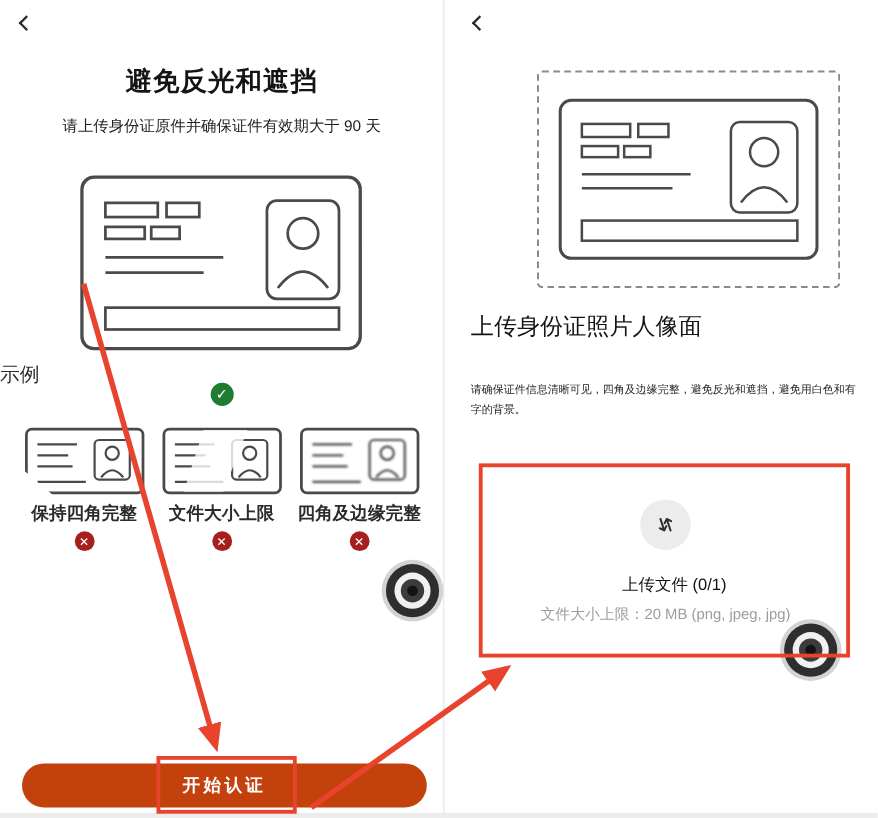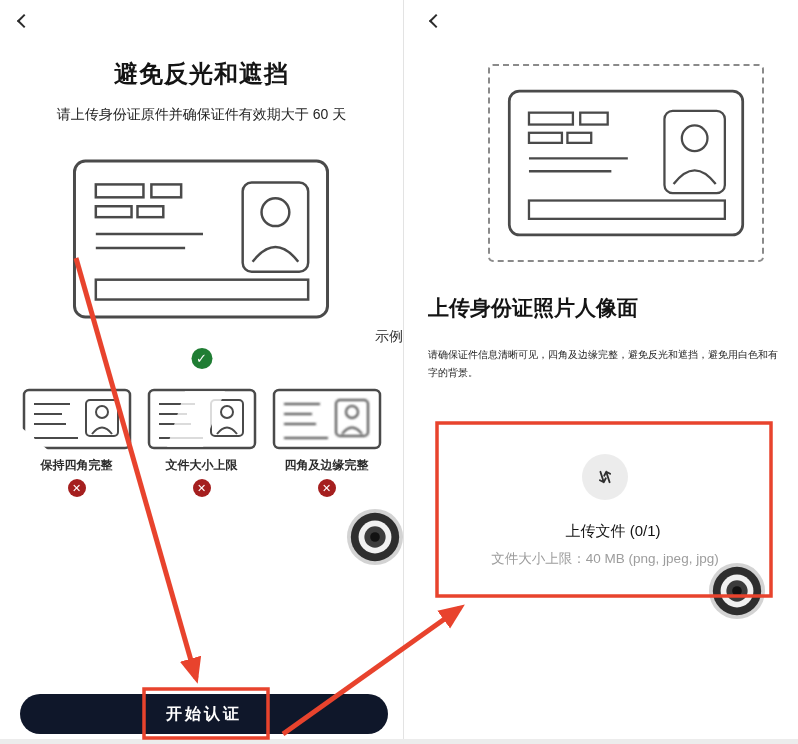--- a/index.html
+++ b/index.html
@@ -16,47 +16,47 @@
   .back-btn { position:absolute; top:12px; width:20px; height:20px; cursor:pointer; }
   .chevron { position:absolute; left:5px; top:4px; width:10px; height:10px;
              border-left:2.5px solid #2b2b2b; border-bottom:2.5px solid #2b2b2b; transform:rotate(45deg); }
 
   .l-title { position:absolute; top:58px; left:0; width:100%; text-align:center;
              font-size:24px; font-weight:700; letter-spacing:1px; color:#141414; }
   .l-subtitle { position:absolute; top:106px; left:0; width:100%; text-align:center;
                 font-size:14px; color:#1f1f1f; }
 
   .big-card { position:absolute; top:158px; left:72px; width:258px; height:162px; }
-  .example-label { position:absolute; top:328px; left:0; width:100%; text-align:right; font-size:14px; color:#2b2b2b; }
+  .example-label { position:absolute; top:328px; left:0; width:100%; text-align:left; font-size:18px; color:#2b2b2b; }
 
   .round-badge { border-radius:50%; color:#fff; display:flex; align-items:center; justify-content:center; font-weight:700; }
   .check-badge { position:absolute; top:348px; left:50%; transform:translateX(-50%);
                  width:21px; height:21px; background:#1f7d33; font-size:13px; }
   .x-badge { width:18px; height:18px; background:#a51f1f; font-size:11px; margin-top:5px; }
 
   .tips-row { position:absolute; top:388px; left:0; width:100%; display:flex; justify-content:center; gap:13px; }
   .tip-col { display:flex; flex-direction:column; align-items:center; width:112px; }
   .tip-card { width:110px; height:62px; }
-  .tip-label { margin-top:7px; font-size:12px; font-weight:700; color:#2b2b2b; white-space:nowrap; }
+  .tip-label { margin-top:7px; font-size:16px; font-weight:700; color:#2b2b2b; white-space:nowrap; }
 
   .lens { position:absolute; width:58px; height:58px; }
   .lens-left { left:346px; top:508px; }
   .lens-right { left:304px; top:562px; }
 
   .start-button { position:absolute; left:20px; top:694px; width:368px; height:40px;
-                  background:#0f172a; border:none; border-radius:22px; color:#fff;
+                  background:#c2410c; border:none; border-radius:22px; color:#fff;
                   font-size:16px; font-weight:700; letter-spacing:3px; cursor:pointer;
                   font-family:"Liberation Sans","DejaVu Sans",sans-serif; }
 
   .dashed-frame { position:absolute; left:84px; top:64px; width:276px; height:198px;
                   border:2px dashed #8a8a8a; border-radius:5px;
                   display:flex; align-items:center; justify-content:center; }
   .r-card { width:238px; height:150px; }
 
-  .r-title { position:absolute; left:24px; top:294px; font-size:21px; font-weight:700; color:#141414; }
+  .r-title { position:absolute; left:24px; top:283px; font-size:21px; font-weight:400; color:#141414; }
   .r-desc { position:absolute; left:24px; top:346px; width:354px; font-size:10px; line-height:1.75; color:#1f1f1f; }
 
   .upload-zone { position:absolute; left:34px; top:420px; width:334px; height:176px;
                  display:flex; flex-direction:column; align-items:center; cursor:pointer; }
   .upload-icon-circle { margin-top:34px; width:46px; height:46px; border-radius:50%; background:#ececec;
                         display:flex; align-items:center; justify-content:center; }
   .upload-label { margin-top:22px; font-size:15px; color:#121212;margin-left:16px; }
   .upload-hint { margin-top:9px; font-size:13.5px; color:#9d9d9d; }
 
   .annotations { position:absolute; left:0; top:0; width:798px; height:744px; pointer-events:none; }
@@ -67,21 +67,21 @@
 
 <div class="screen">
 
   <div class="panel panel-left">
 
     <div class="back-btn" style="left:14px;">
       <span class="chevron"></span>
     </div>
 
     <div class="l-title">避免反光和遮挡</div>
-    <div class="l-subtitle">请上传身份证原件并确保证件有效期大于 60 天</div>
+    <div class="l-subtitle">请上传身份证原件并确保证件有效期大于 90 天</div>
 
     <svg class="big-card" viewBox="0 0 260 162">
       <rect x="2.5" y="2.5" width="255" height="157" rx="11" fill="none" stroke="#4a4a4a" stroke-width="3"></rect>
       <rect x="24" y="26" width="48" height="13" fill="none" stroke="#4a4a4a" stroke-width="2.5"></rect>
       <rect x="80" y="26" width="30" height="13" fill="none" stroke="#4a4a4a" stroke-width="2.5"></rect>
       <rect x="24" y="48" width="36" height="11" fill="none" stroke="#4a4a4a" stroke-width="2.5"></rect>
       <rect x="66" y="48" width="26" height="11" fill="none" stroke="#4a4a4a" stroke-width="2.5"></rect>
       <line x1="24" y1="76" x2="132" y2="76" stroke="#4a4a4a" stroke-width="2.5"></line>
       <line x1="24" y1="90" x2="114" y2="90" stroke="#4a4a4a" stroke-width="2.5"></line>
       <rect x="172" y="24" width="66" height="90" rx="9" fill="none" stroke="#4a4a4a" stroke-width="2.5"></rect>
@@ -190,21 +190,21 @@
     <div class="upload-zone">
       <div class="upload-icon-circle">
         <svg width="22" height="22" viewBox="0 0 24 24">
           <g transform="rotate(-18 12 12)" stroke="#2f2f2f" stroke-width="2" fill="none" stroke-linecap="round" stroke-linejoin="round">
             <path d="M9 5 v12 M9 17 l-3.4-3.4 M9 17 l3.4-3.4"></path>
             <path d="M15 19 V7 M15 7 l-3.4 3.4 M15 7 l3.4 3.4"></path>
           </g>
         </svg>
       </div>
       <div class="upload-label">上传文件 (0/1)</div>
-      <div class="upload-hint">文件大小上限：40 MB (png, jpeg, jpg)</div>
+      <div class="upload-hint">文件大小上限：20 MB (png, jpeg, jpg)</div>
     </div>
 
     <svg class="lens lens-right" viewBox="0 0 60 60">
       <circle cx="30" cy="30" r="29" fill="rgba(130,130,130,0.35)"></circle>
       <circle cx="30" cy="30" r="25" fill="#2e2e2e"></circle>
       <circle cx="30" cy="30" r="17" fill="#f1f1f1"></circle>
       <circle cx="30" cy="30" r="11" fill="#3c3c3c"></circle>
       <circle cx="30" cy="30" r="5" fill="#121212"></circle>
     </svg>
   </div>

